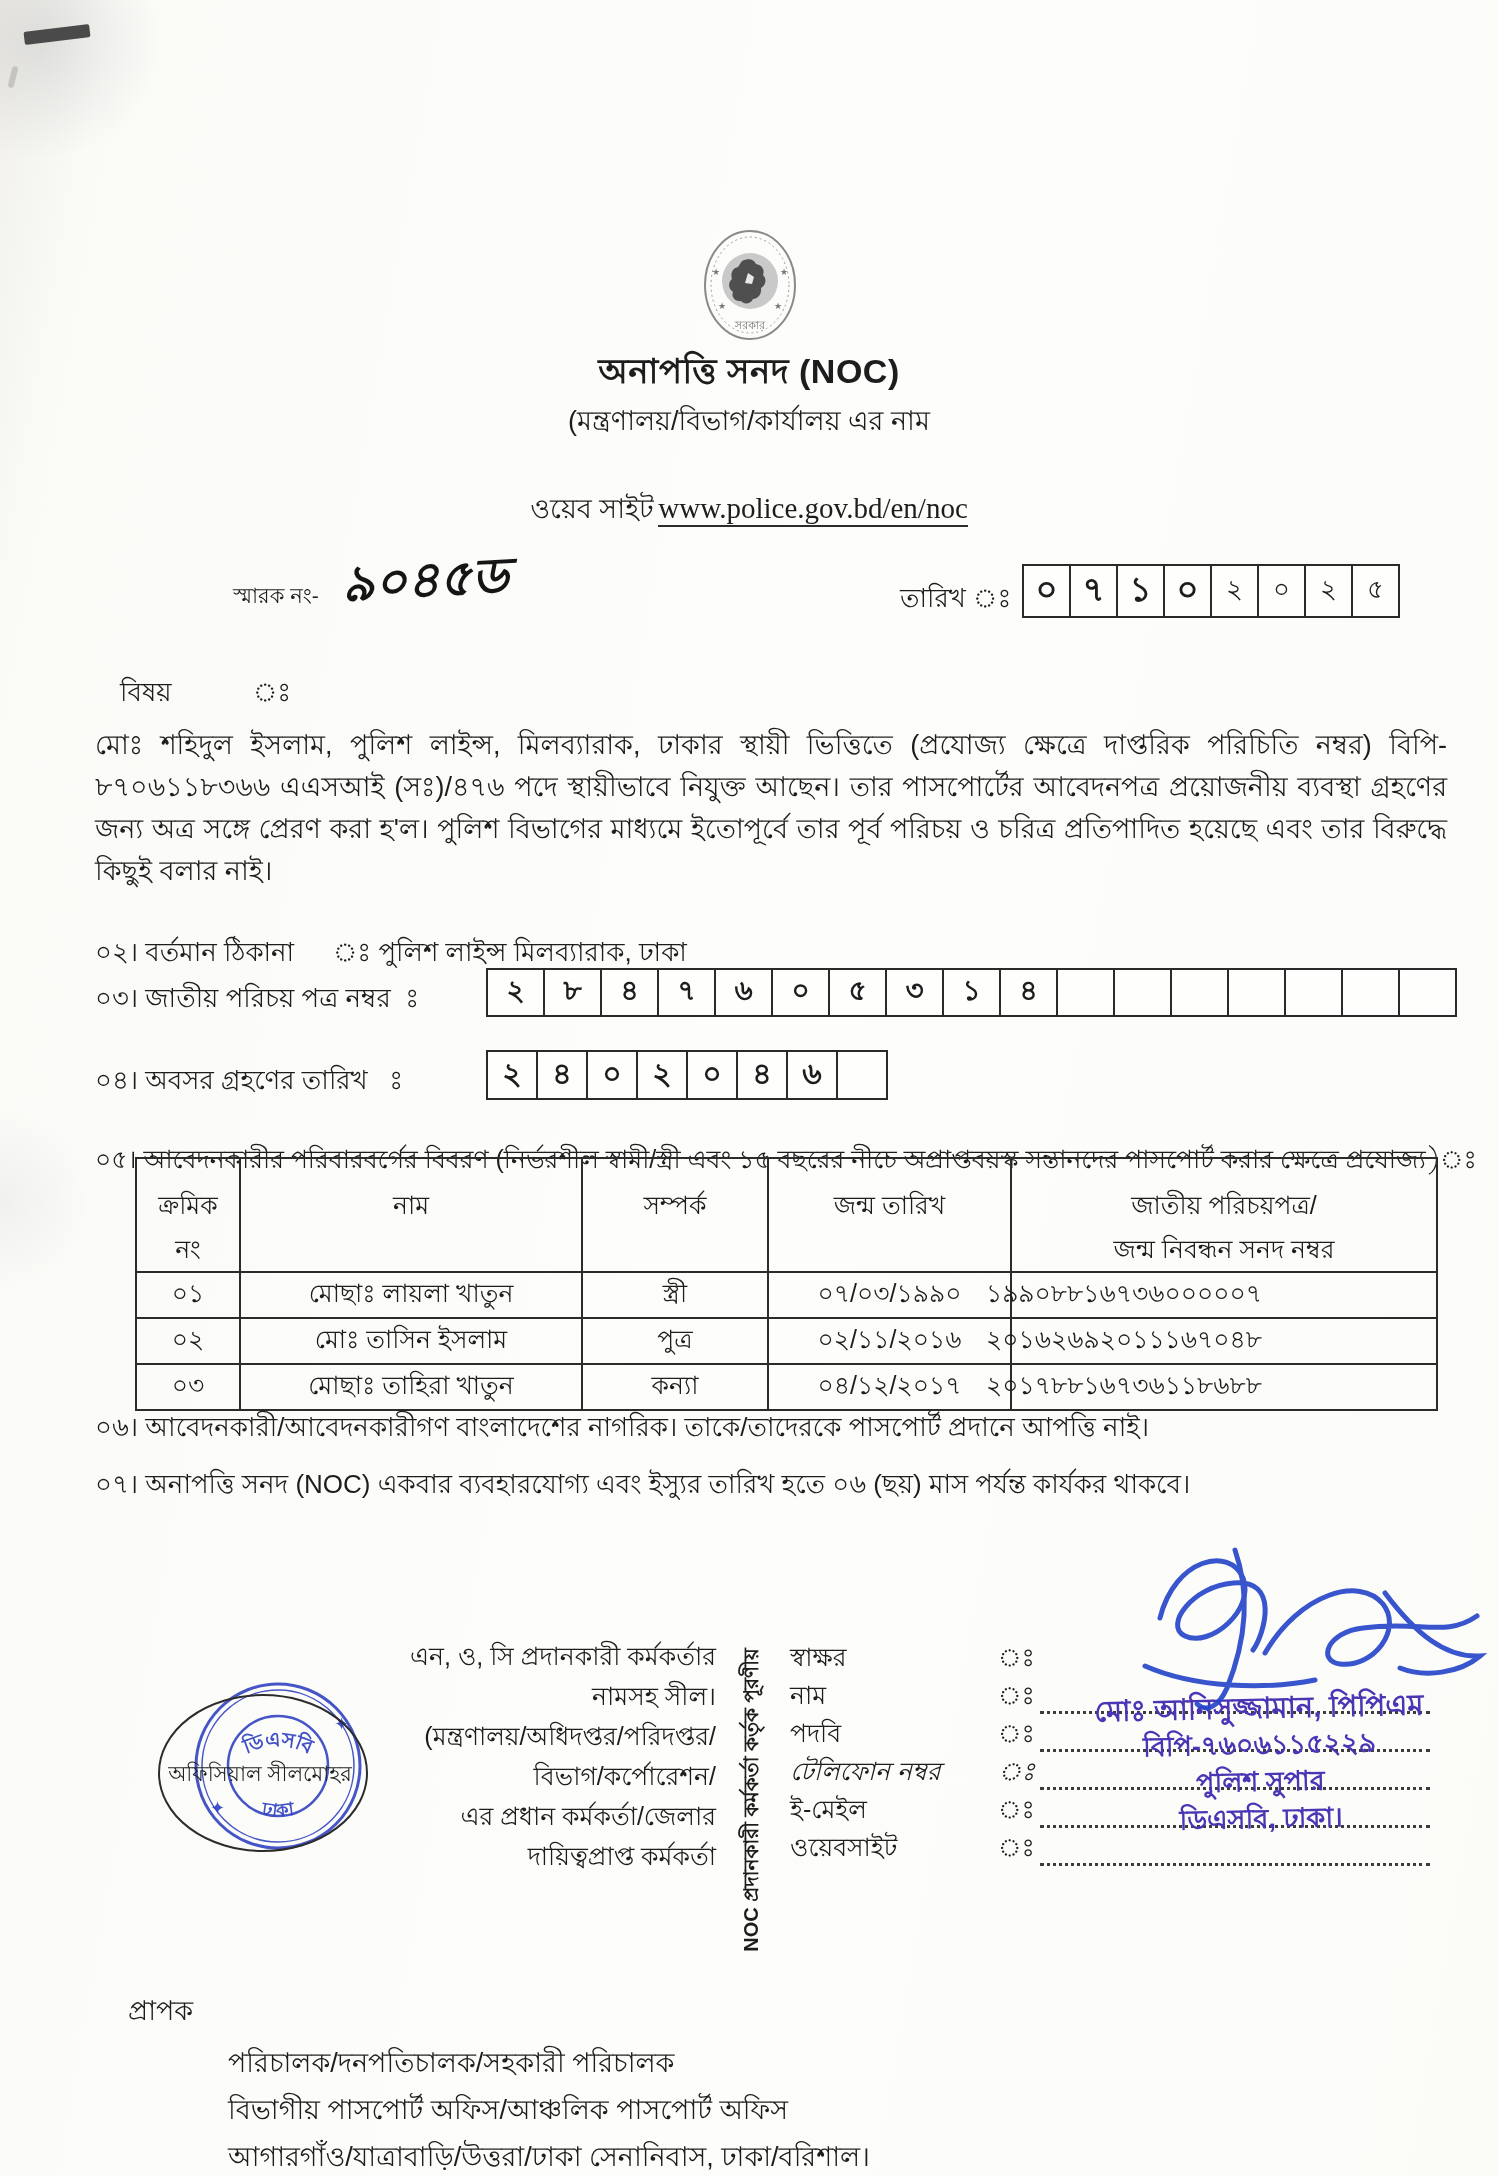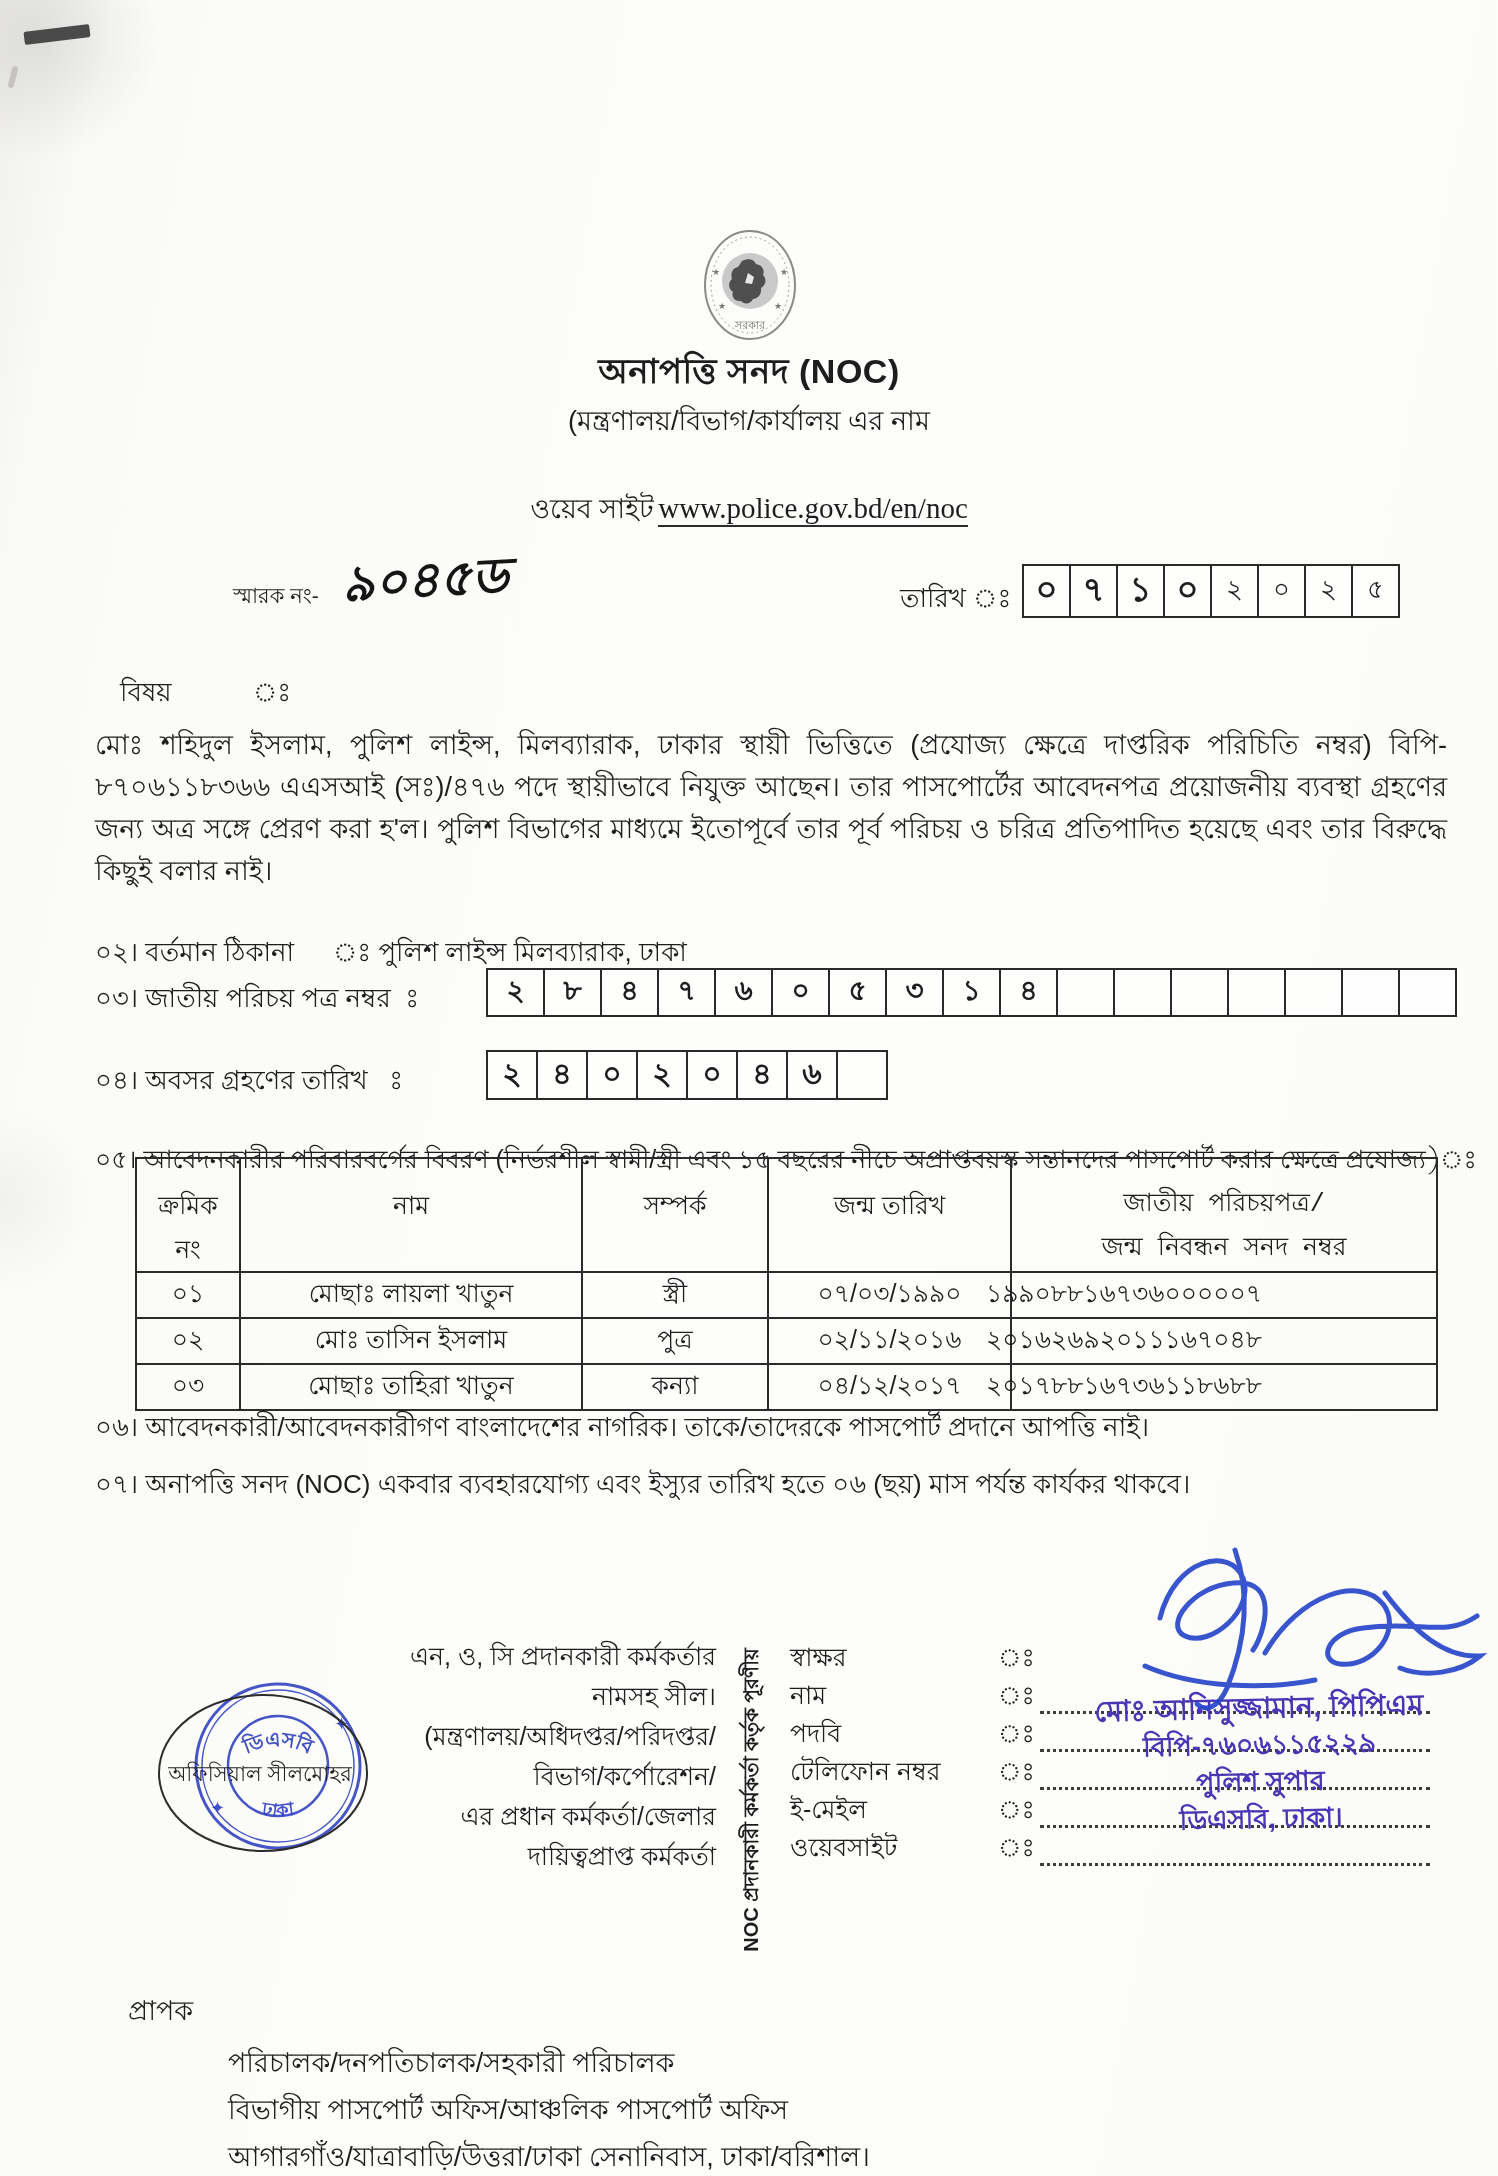--- a/index.html
+++ b/index.html
@@ -29,21 +29,21 @@
   .line{font-size:26px;white-space:nowrap;}
   .para{font-size:27px;line-height:42px;text-align:justify;}
   table.fam{border-collapse:collapse;table-layout:fixed;}
   table.fam th, table.fam td{border:2px solid #2b2b2b;font-weight:normal;padding:0;}
   table.fam th{vertical-align:top;font-size:25px;}
   table.fam td{font-size:25px;text-align:center;height:44px;}
   .hstack{padding-top:24px;line-height:44px;text-align:center;}
   td.name{text-align:left;padding-left:22px;}
   td.nid{text-align:center;}
   td.nid span{display:inline-block;transform:translateX(-100px);}
-  th.nidh div{line-height:44px;font-family:Liberation Mono, monospace;}
+  th.nidh div{line-height:44px;}
   .sigline{font-size:25px;line-height:40px;text-align:right;white-space:nowrap;}
   .vtext{white-space:nowrap;font-size:20px;font-weight:600;transform:translate(-50%,-50%) rotate(-90deg);}
   .frow{display:flex;align-items:center;width:640px;}
   .flabel{font-size:25px;width:208px;white-space:nowrap;}
   .fsep{font-size:25px;width:42px;}
   .fdots{flex:1;border-bottom:3px dotted #3c3c3c;height:30px;}
   .stamp{width:460px;text-align:center;color:#4b35b5;font-weight:bold;transform:rotate(-1.2deg);line-height:37px;}
   .stamp .s1{font-size:29px;}
   .stamp .s2,.stamp .s3,.stamp .s4{font-size:27px;}
   .recip-label{font-size:27px;}
@@ -252,21 +252,21 @@
   <div class="abs frow" style="left:790px;top:1676px;">
     <span class="flabel">নাম</span>
       <span class="fsep">ঃ</span>
       <span class="fdots"></span>
   </div>
   <div class="abs frow" style="left:790px;top:1714px;">
     <span class="flabel">পদবি</span>
       <span class="fsep">ঃ</span>
       <span class="fdots"></span>
   </div>
-  <div class="abs frow" style="left:790px;top:1752px;">
+  <div class="abs frow" style="left:790px;top:1752px;font-style:italic;">
     <span class="flabel">টেলিফোন নম্বর</span>
       <span class="fsep">ঃ</span>
       <span class="fdots"></span>
   </div>
   <div class="abs frow" style="left:790px;top:1790px;">
     <span class="flabel">ই-মেইল</span>
       <span class="fsep">ঃ</span>
       <span class="fdots"></span>
   </div>
   <div class="abs frow" style="left:790px;top:1828px;">

